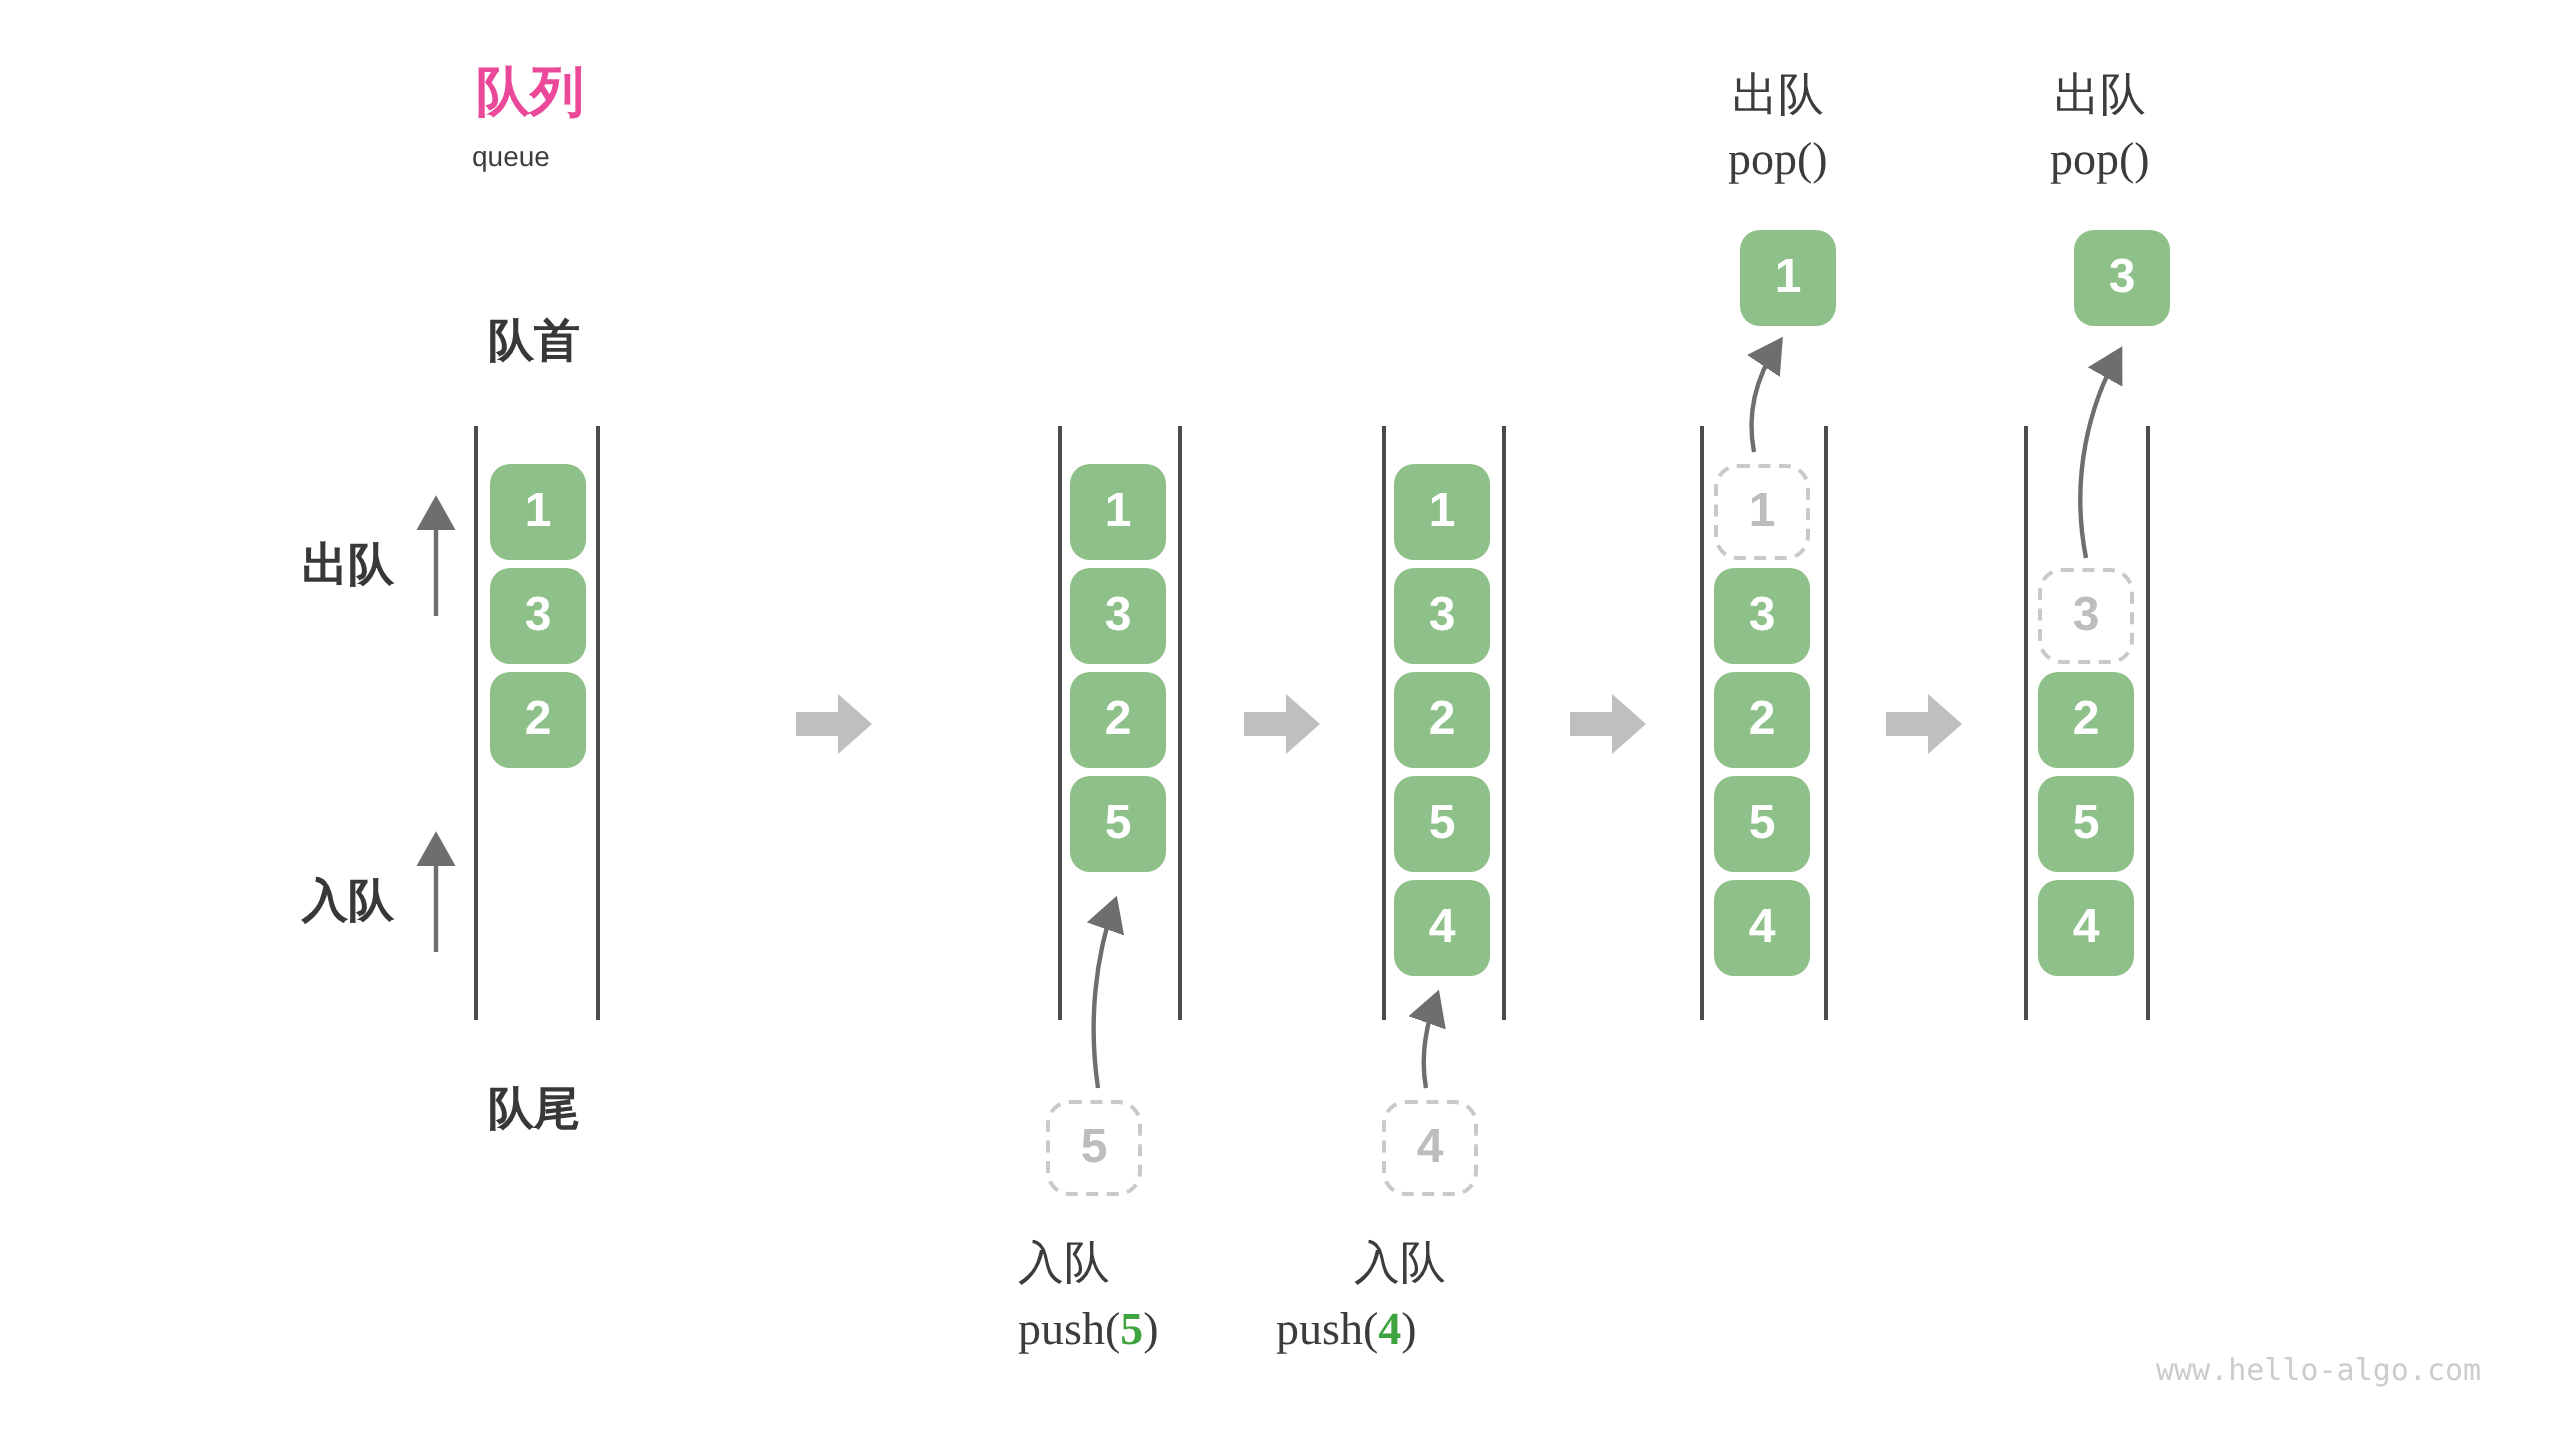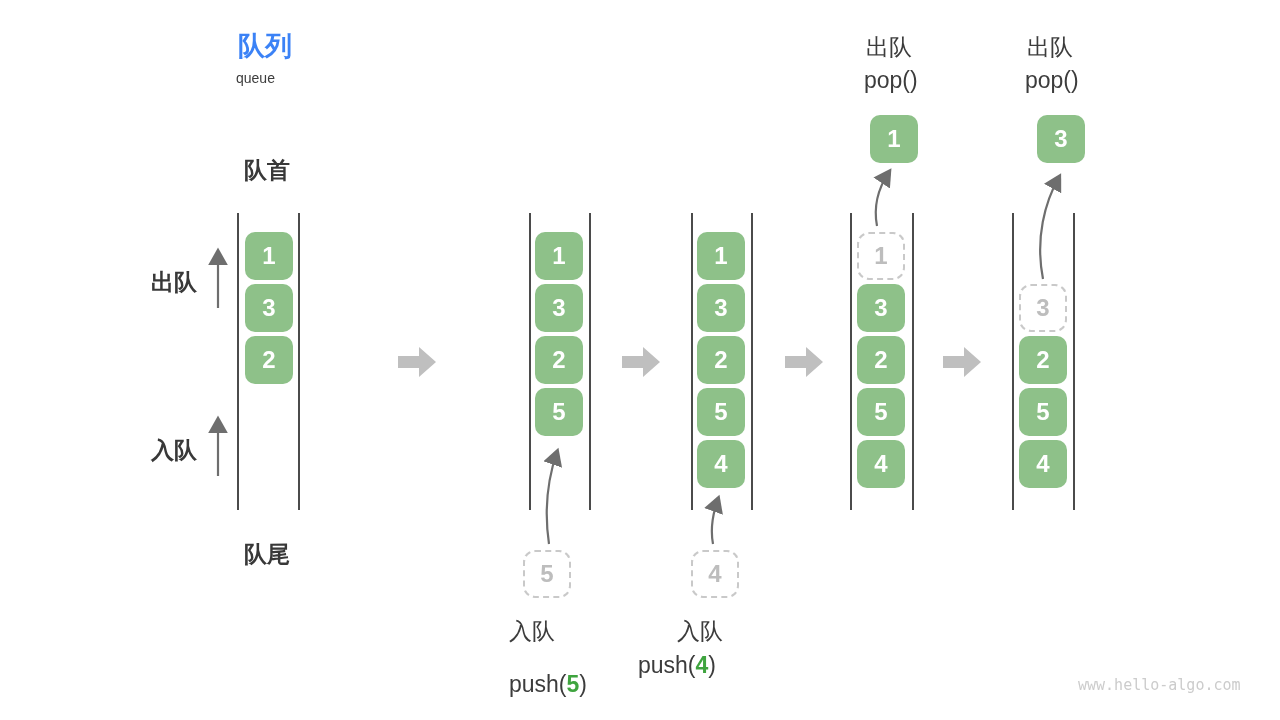--- a/index.html
+++ b/index.html
@@ -3,25 +3,25 @@
 <meta charset="utf-8">
 <style>
   html,body { margin:0; padding:0; background:#fff; }
   #canvas {
     position:relative; width:1280px; height:720px; background:#ffffff;
     font-family:"Liberation Sans", sans-serif; overflow:hidden;
   }
   .abs { position:absolute; }
 
   
-  .title-zh { font-size:27px; font-weight:700; color:#3b82f6; }
+  .title-zh { font-size:27px; font-weight:700; color:#ec4899; }
   .title-en { font-size:14px; color:#3d3d3d; }
   .cjk-bold { font-size:23px; font-weight:700; color:#383838;text-align:center; }
   .cjk      { font-size:23px; font-weight:400; color:#3c3c3c; }
-  .code     { font-family:Liberation Sans, sans-serif; font-size:23px; color:#3c3c3c; }
+  .code     { font-family:Liberation Serif, serif; font-size:23px; color:#3c3c3c; }
   .code .arg { color:#3fa43f; font-weight:700; }
   .watermark{ font-family:"DejaVu Sans Mono", monospace; font-size:15px; color:#cccccc; }
 
   
   .vline { width:2px; top:213px; height:297px; background:#4b4b4b; }
 
   
   .box {
     width:48px; height:48px; border-radius:10px; background:#8ec189;
     color:#ffffff; font-size:24px; font-weight:600;
@@ -58,21 +58,21 @@
   <div class="abs box" style="left:245px; top:336px;">2</div>
 
   <div class="abs vline" style="left:529px;"></div>
   <div class="abs vline" style="left:589px;"></div>
   <div class="abs box" style="left:535px; top:232px;">1</div>
   <div class="abs box" style="left:535px; top:284px;">3</div>
   <div class="abs box" style="left:535px; top:336px;">2</div>
   <div class="abs box" style="left:535px; top:388px;">5</div>
   <div class="abs ghost" style="left:523px; top:550px;">5</div>
   <div class="abs cjk" style="left:509px; top:616px;">入队</div>
-  <div class="abs code" style="left:509px; top:652px;margin-top:19px;"><span>push(</span><span class="arg">5</span><span>)</span></div>
+  <div class="abs code" style="left:509px; top:652px;"><span>push(</span><span class="arg">5</span><span>)</span></div>
 
   <div class="abs vline" style="left:691px;"></div>
   <div class="abs vline" style="left:751px;"></div>
   <div class="abs box" style="left:697px; top:232px;">1</div>
   <div class="abs box" style="left:697px; top:284px;">3</div>
   <div class="abs box" style="left:697px; top:336px;">2</div>
   <div class="abs box" style="left:697px; top:388px;">5</div>
   <div class="abs box" style="left:697px; top:440px;">4</div>
   <div class="abs ghost" style="left:691px; top:550px;">4</div>
   <div class="abs cjk" style="left:677px; top:616px;">入队</div>

